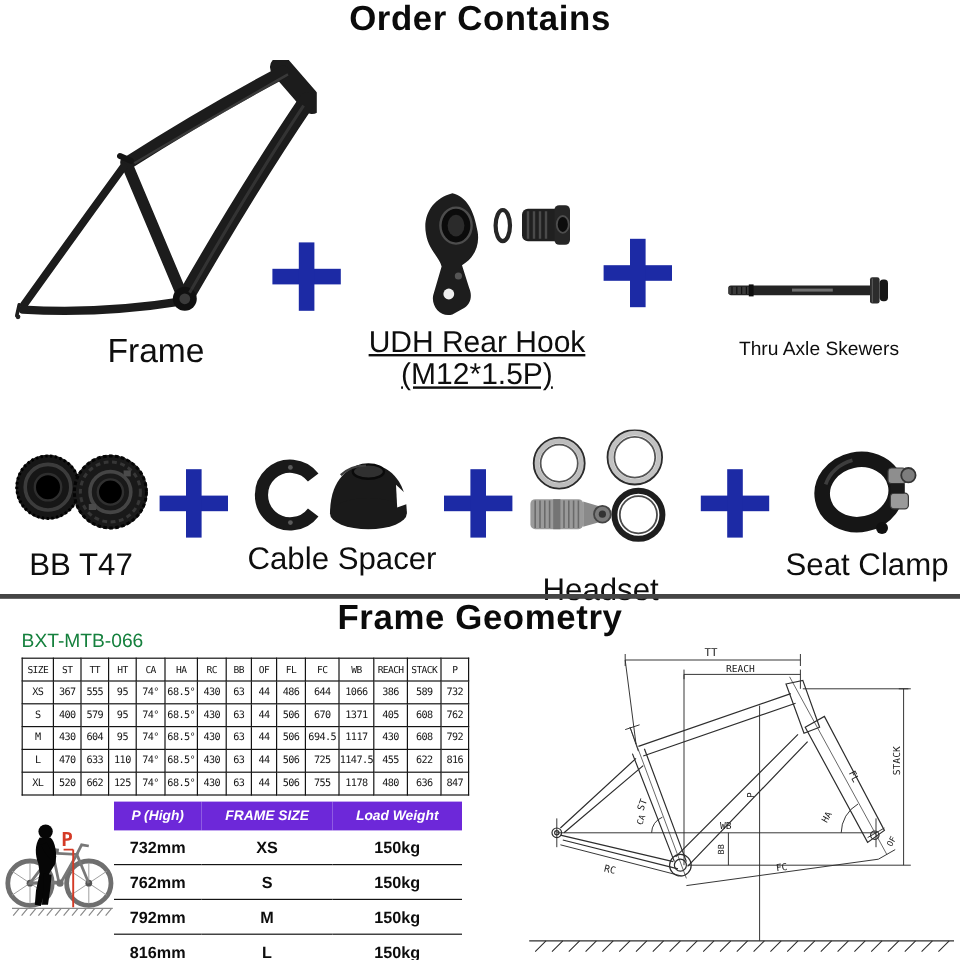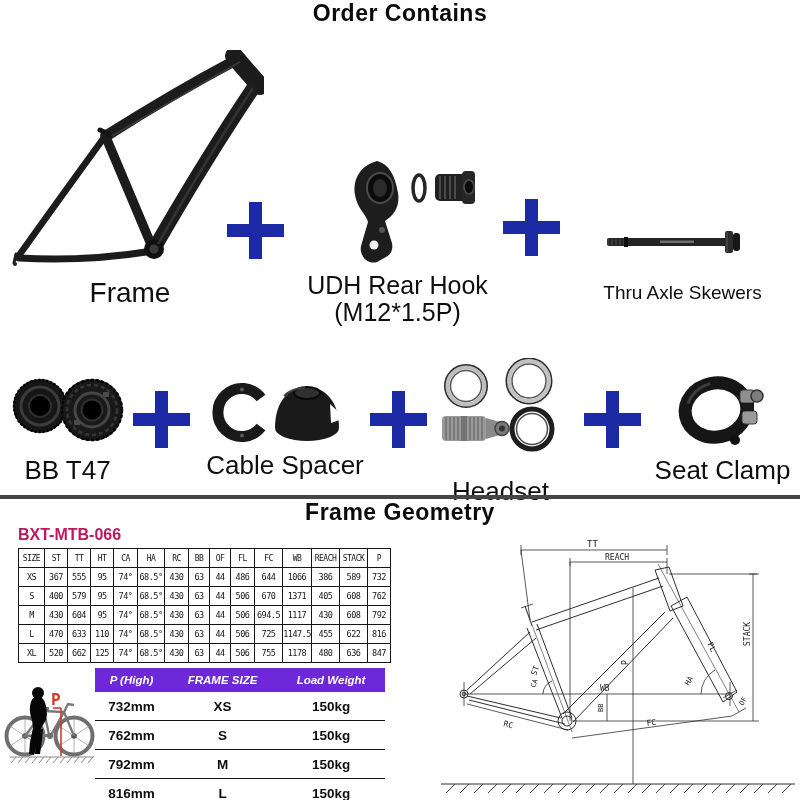--- a/index.html
+++ b/index.html
@@ -1,26 +1,26 @@
 <!DOCTYPE html>
 <html style="--plus: #1c2aa5; --red: #d43a26;"><head>
 <meta charset="utf-8">
 <style>
   html,body{margin:0;padding:0;background:#ffffff;}
   .stage{position:relative;width:800px;height:800px;background:#fff;overflow:hidden;
          font-family:"Liberation Sans",sans-serif;color:#111;}
   .abs{position:absolute;}
   .title{position:absolute;left:0;width:100%;text-align:center;font-weight:700;
-         font-size:23px;color:#0b0b0b;letter-spacing:.5px;}
+         font-size:29px;color:#0b0b0b;letter-spacing:.5px;}
   .lbl{position:absolute;text-align:center;font-size:26px;color:#0e0e0e;font-weight:500;line-height:1.08;}
   .plus{position:absolute;width:57px;height:57px;}
   .plus::before{content:"";position:absolute;left:0;top:22px;width:57px;height:13px;background:var(--plus,#1c2aa5);}
   .plus::after{content:"";position:absolute;left:22px;top:0;width:13px;height:57px;background:var(--plus,#1c2aa5);}
   .divider{position:absolute;left:0;top:495px;width:800px;height:4px;background:#454545;}
-  .model{position:absolute;left:18px;top:526px;font-size:16px;font-weight:700;color:#be185d;}
+  .model{position:absolute;left:18px;top:526px;font-size:16px;font-weight:400;color:#15803d;}
   table{border-spacing:0;}
   .geo-table{position:absolute;left:18px;top:548px;width:372px;table-layout:fixed;
              border-collapse:collapse;font-family:"DejaVu Sans Mono",monospace;border-radius:16px;}
   .geo-table th,.geo-table td{border:1px solid #151515;text-align:center;padding:0;
              height:18px;color:#151515;overflow:hidden;white-space:nowrap;}
   .geo-table th{font-size:8px;font-weight:400;letter-spacing:-0.5px;}
   .geo-table td{font-size:8.5px;letter-spacing:-0.5px;}
   .h-table{position:absolute;left:95px;top:668px;width:290px;border-collapse:collapse;}
   .h-table th{background:#6d28d9;color:#fff;font-style:italic;font-size:11.5px;
               font-weight:700;height:24px;text-align:center;padding:0;}
@@ -67,21 +67,21 @@
     <rect x="88" y="16" width="32" height="27" rx="5" fill="#202020"></rect>
     <g stroke="#4a4a4a" stroke-width="2">
       <line x1="93" y1="18" x2="93" y2="41"></line>
         <line x1="98" y1="18" x2="98" y2="41"></line>
       <line x1="103" y1="18" x2="103" y2="41"></line>
         <line x1="108" y1="18" x2="108" y2="41"></line>
     </g>
     <rect x="115" y="13" width="13" height="33" rx="4" fill="#262626"></rect>
     <ellipse cx="122" cy="29" rx="5" ry="7" fill="#0c0c0c" stroke="#4d4d4d" stroke-width="1.5"></ellipse>
   </svg>
-  <div class="lbl" style="left:295px;top:272px;width:205px;font-size:25px;">
+  <div class="lbl" style="left:295px;top:272px;width:205px;font-size:25px;text-decoration:underline;">
     <div>UDH Rear Hook</div>
     <div>(M12*1.5P)</div>
   </div>
 
   <span class="plus" style="left:503px;top:199px;"></span>
 
   <svg class="abs" style="left:605px;top:226px;" width="144" height="32" viewBox="0 0 144 32">
     <rect x="2" y="12" width="120" height="8" rx="2" fill="#242424"></rect>
     <rect x="2" y="13" width="17" height="6" fill="#3a3a3a"></rect>
     <g stroke="#111" stroke-width="1">
@@ -89,21 +89,21 @@
         <line x1="9" y1="13" x2="9" y2="19"></line>
         <line x1="13" y1="13" x2="13" y2="19"></line>
         <line x1="17" y1="13" x2="17" y2="19"></line>
       </g>
     <rect x="19" y="11" width="4" height="10" fill="#0e0e0e"></rect>
     <rect x="55" y="14.5" width="34" height="2.5" fill="#8a8a8a" opacity=".75"></rect>
     <rect x="120" y="5" width="8" height="22" rx="2" fill="#2c2c2c"></rect>
     <rect x="128" y="7" width="7" height="18" rx="3" fill="#171717"></rect>
     <line x1="122" y1="6" x2="122" y2="26" stroke="#555" stroke-width="1"></line>
   </svg>
-  <div class="lbl" style="left:565px;top:283px;width:235px;font-size:19px;">Thru Axle Skewers</div>
+  <div class="lbl" style="left:565px;top:283px;width:235px;font-size:16px;">Thru Axle Skewers</div>
 
   <svg class="abs" style="left:10px;top:368px;" width="118" height="84" viewBox="0 0 118 84">
     <circle cx="30" cy="38" r="27" fill="#161616"></circle>
     <circle cx="30" cy="38" r="26" fill="none" stroke="#000" stroke-width="2.5" stroke-dasharray="2,2"></circle>
     <circle cx="30" cy="38" r="19" fill="none" stroke="#3c3c3c" stroke-width="3"></circle>
     <circle cx="30" cy="38" r="11" fill="#000" stroke="#2e2e2e" stroke-width="2"></circle>
     <circle cx="82" cy="42" r="31" fill="#191919"></circle>
     <circle cx="82" cy="42" r="30" fill="none" stroke="#050505" stroke-width="2.5" stroke-dasharray="3,2"></circle>
     <circle cx="82" cy="42" r="25" fill="none" stroke="#363636" stroke-width="2.5" stroke-dasharray="4,3"></circle>
     <circle cx="82" cy="42" r="17" fill="none" stroke="#454545" stroke-width="3"></circle>

